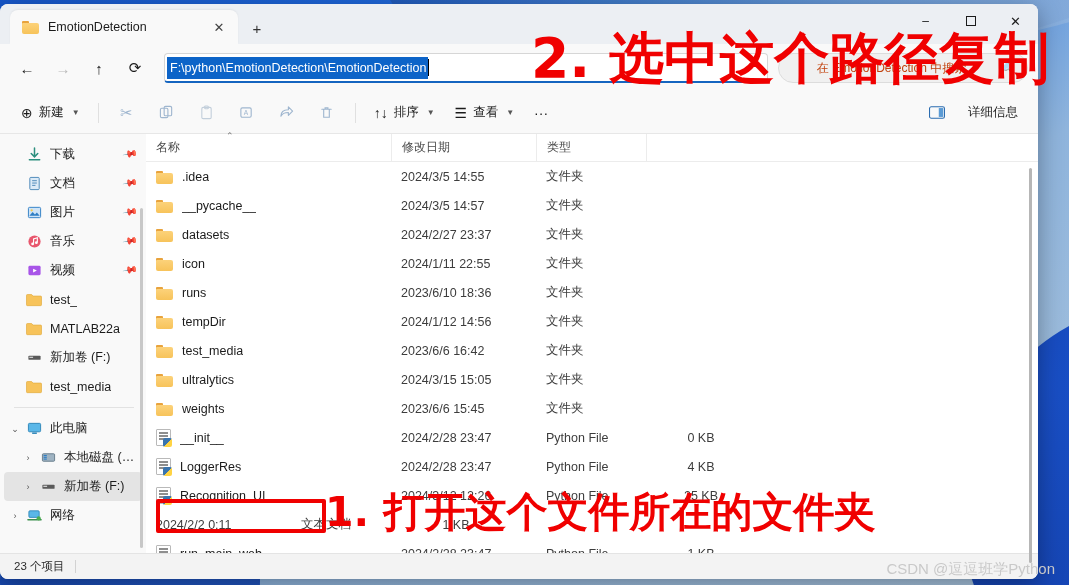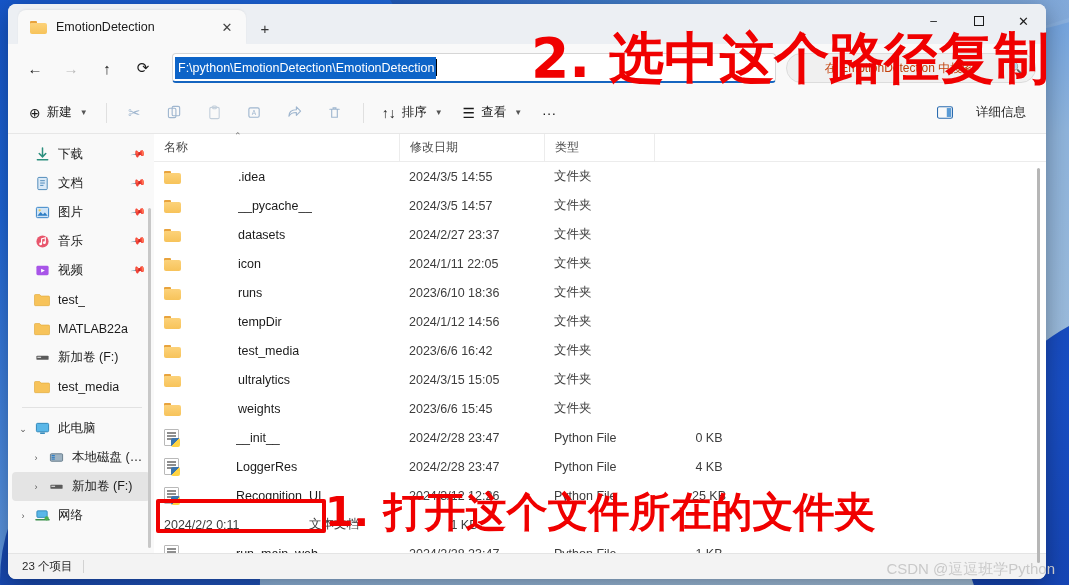--- a/index.html
+++ b/index.html
@@ -26,21 +26,21 @@
   .wp2 { left: 520px; top: -250px; width: 760px; height: 300px;
          background: linear-gradient(90deg,#2f6fc0,#bcd2ea); transform: rotate(-5deg); opacity:.7; }
   .wp3 { left: 960px; top: 300px; width: 420px; height: 420px;
          background: radial-gradient(circle at 20% 20%, #1249c4 0%, #0c39a8 70%); opacity: .95; }
   .wp4 { left: 0px; top: 430px; width: 260px; height: 300px;
          background: radial-gradient(circle at 80% 10%, #1a56cc 0%, #0e3da8 75%); opacity: .9; }
 
   
   #win {
     position: absolute;
-    left: 8px; top: 4px;
+    left: 0; top: 4px;
     width: 1038px; height: 575px;
     background: #f3f3f3;
     border-radius: 8px;
     box-shadow: 0 6px 24px rgba(0,0,0,.35);
     overflow: hidden;
     display: flex; flex-direction: column;
   }
 
   
   .titlebar {
@@ -200,21 +200,21 @@
   .ch.size { width: 100px; }
   .ch.rest { flex: 1; }
   .sortmark { position: absolute; left: 80px; top: -3px; font-size: 9px; color: #777; }
 
   .rows { flex: 1; overflow: hidden; position: relative; }
   .row {
     height: 29px; display: flex; align-items: center;
     font-size: 12.5px; color: #1b1b1b;
   }
   .c-name { width: 245px; display: flex; align-items: center; gap: 9px; padding-left: 10px; min-width:0;}
-  .c-name .nm { white-space: nowrap; overflow: hidden; text-overflow: ellipsis; margin-left: 48px; }
+  .c-name .nm { white-space: nowrap; overflow: hidden; text-overflow: ellipsis; }
   .c-date { width: 145px; padding-left: 10px; color: #3d3d3d; }
   .c-type { width: 110px; padding-left: 10px; color: #3d3d3d; }
   .c-size { width: 100px; padding-left: 10px; color: #3d3d3d; text-align: center; }
 
   
   .folder-ico { width: 17px; height: 14px; position: relative; flex:none; }
   .folder-ico:before {
     content: ""; position: absolute; left:0; top:1px; width: 7px; height: 3px;
     background: #e8a33d; border-radius: 1px 1px 0 0;
   }
@@ -570,21 +570,21 @@
               </div>
               <div class="c-date">2024/2/27 23:37</div>
               <div class="c-type">文件夹</div>
               <div class="c-size"></div>
             </div>
             <div class="row">
               <div class="c-name">
                 <span class="folder-ico"></span>
                 <span class="nm">icon</span>
               </div>
-              <div class="c-date">2024/1/11 22:05</div>
+              <div class="c-date">2024/1/11 22:55</div>
               <div class="c-type">文件夹</div>
               <div class="c-size"></div>
             </div>
             <div class="row">
               <div class="c-name">
                 <span class="folder-ico"></span>
                 <span class="nm">runs</span>
               </div>
               <div class="c-date">2023/6/10 18:36</div>
               <div class="c-type">文件夹</div>

